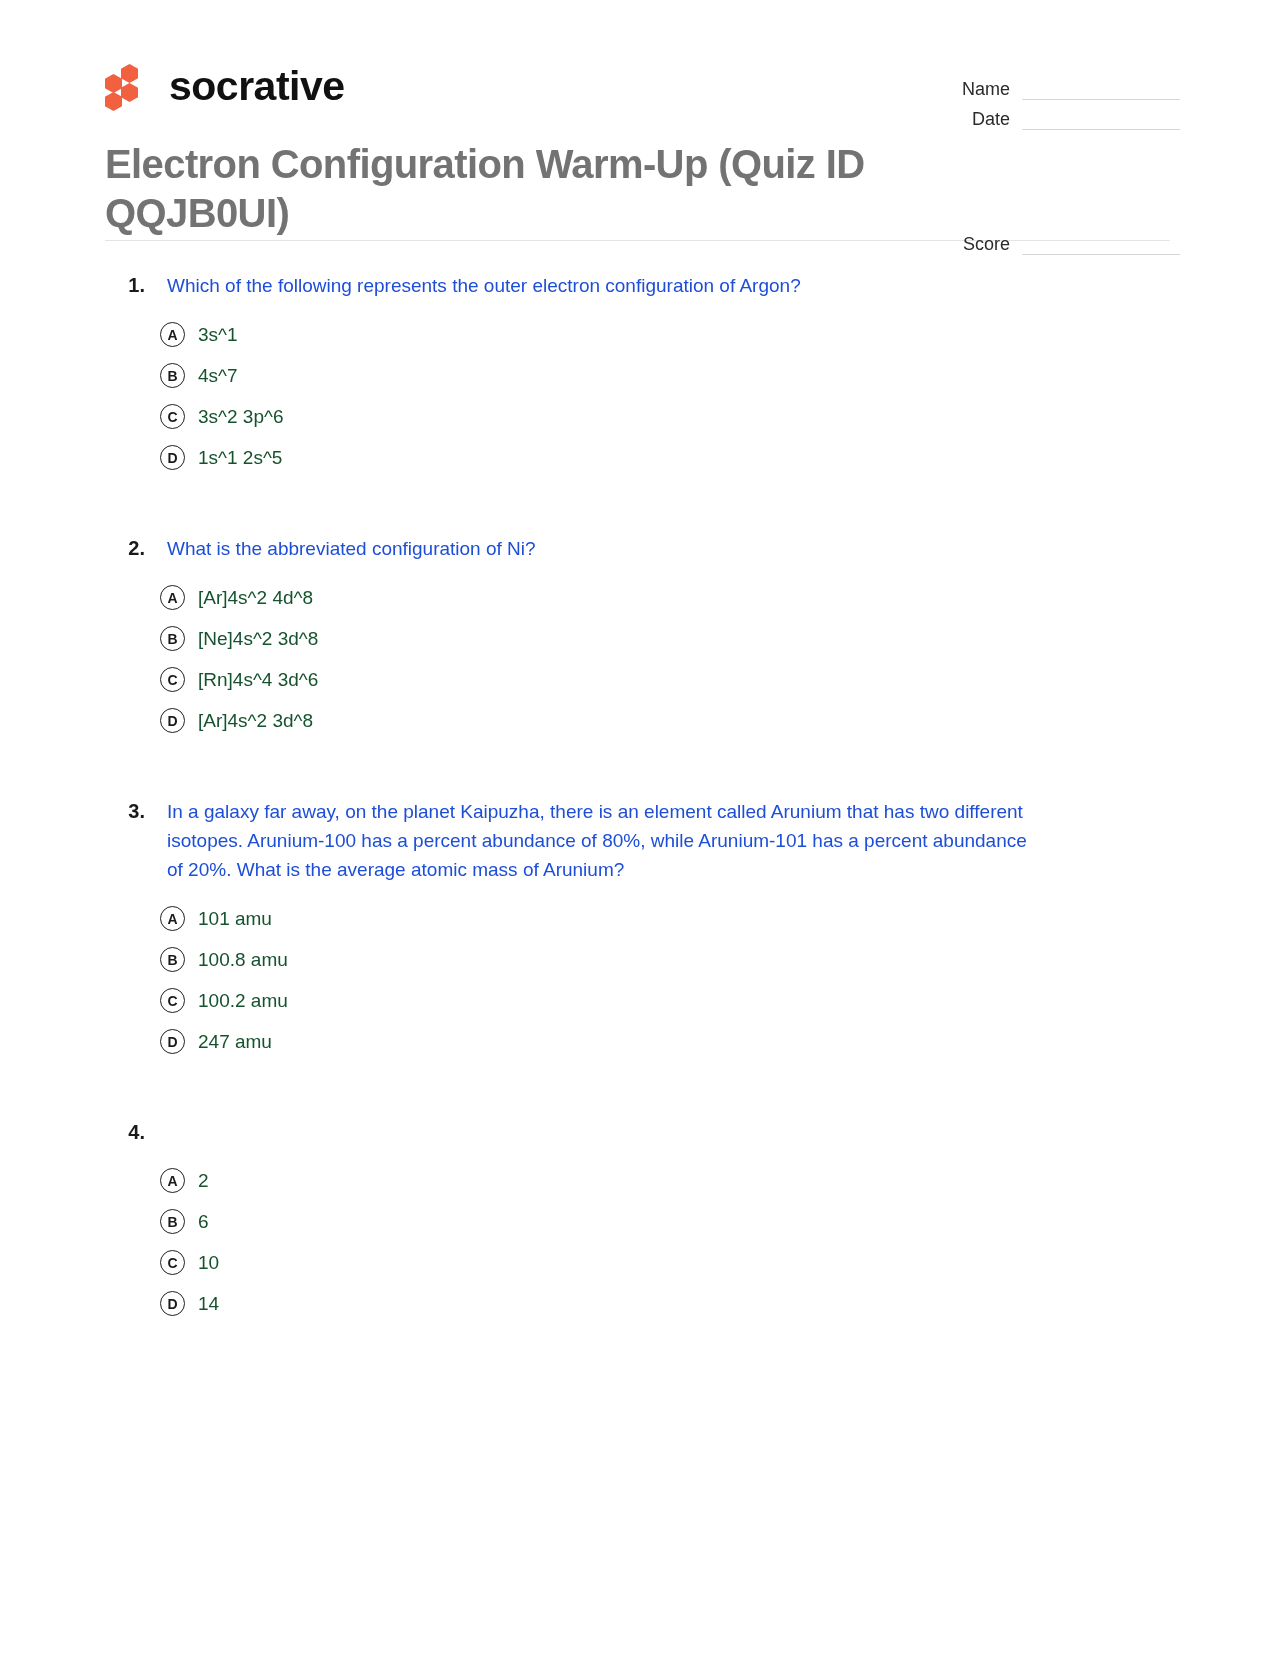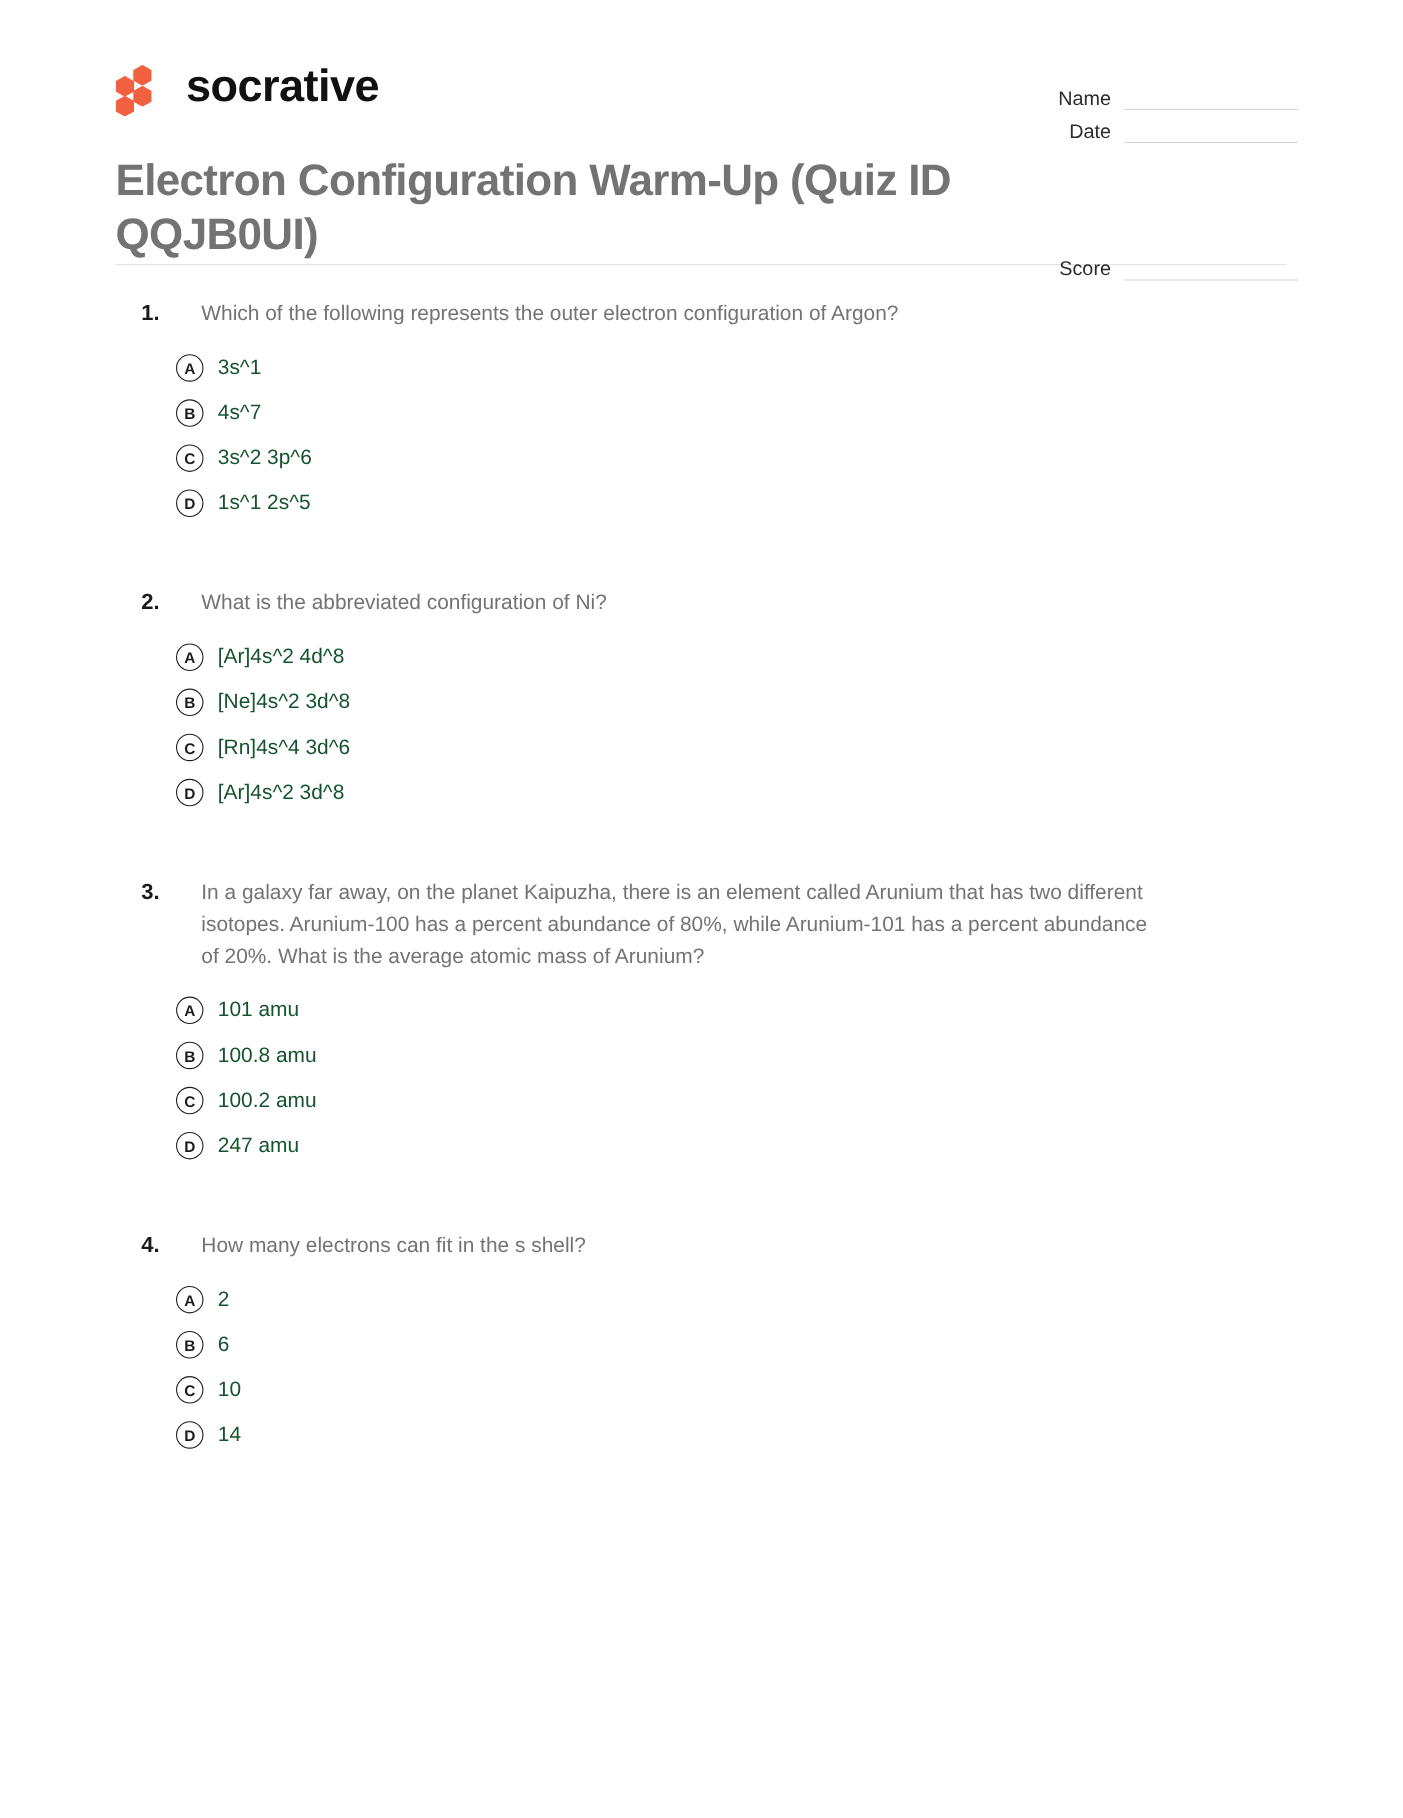--- a/index.html
+++ b/index.html
@@ -24,21 +24,21 @@
 
   
   .header {
     position: relative;
     padding: 58px 105px 0 105px;
     height: 240px;
     box-sizing: border-box;
   }
   .logo-row {
     display: flex;
-    align-items: flex-start;
+    align-items: center;
     gap: 18px;
     height: 56px;
   }
   .logo-mark {
     width: 46px;
     height: 46px;
     position: relative;
     flex: 0 0 auto;
   }
   .hex {
@@ -125,23 +125,22 @@
     padding-right: 22px;
     box-sizing: border-box;
     font-size: 20px;
     font-weight: 700;
     color: #1a1a1a;
     line-height: 28px;
   }
   .q-text {
     font-size: 19px;
     line-height: 29px;
-    color: #737373;
+    color: #1d4ed8;
     max-width: 870px;
-    margin-left: 16px;
   }
   .options {
     margin: 0;
     padding: 0;
     list-style: none;
   }
   .option {
     display: flex;
     align-items: center;
     gap: 13px;
@@ -280,21 +279,20 @@
         <li class="option">
           <span class="opt-circle">D</span>
           <span class="opt-text">247 amu</span>
         </li>
       </ul>
     </div>
 
     <div class="question-block">
       <div class="q-head">
         <span class="q-num">4.</span>
-        <span class="q-text">How many electrons can fit in the s shell?</span>
       </div>
       <ul class="options">
         <li class="option">
           <span class="opt-circle">A</span>
           <span class="opt-text">2</span>
         </li>
         <li class="option">
           <span class="opt-circle">B</span>
           <span class="opt-text">6</span>
         </li>

